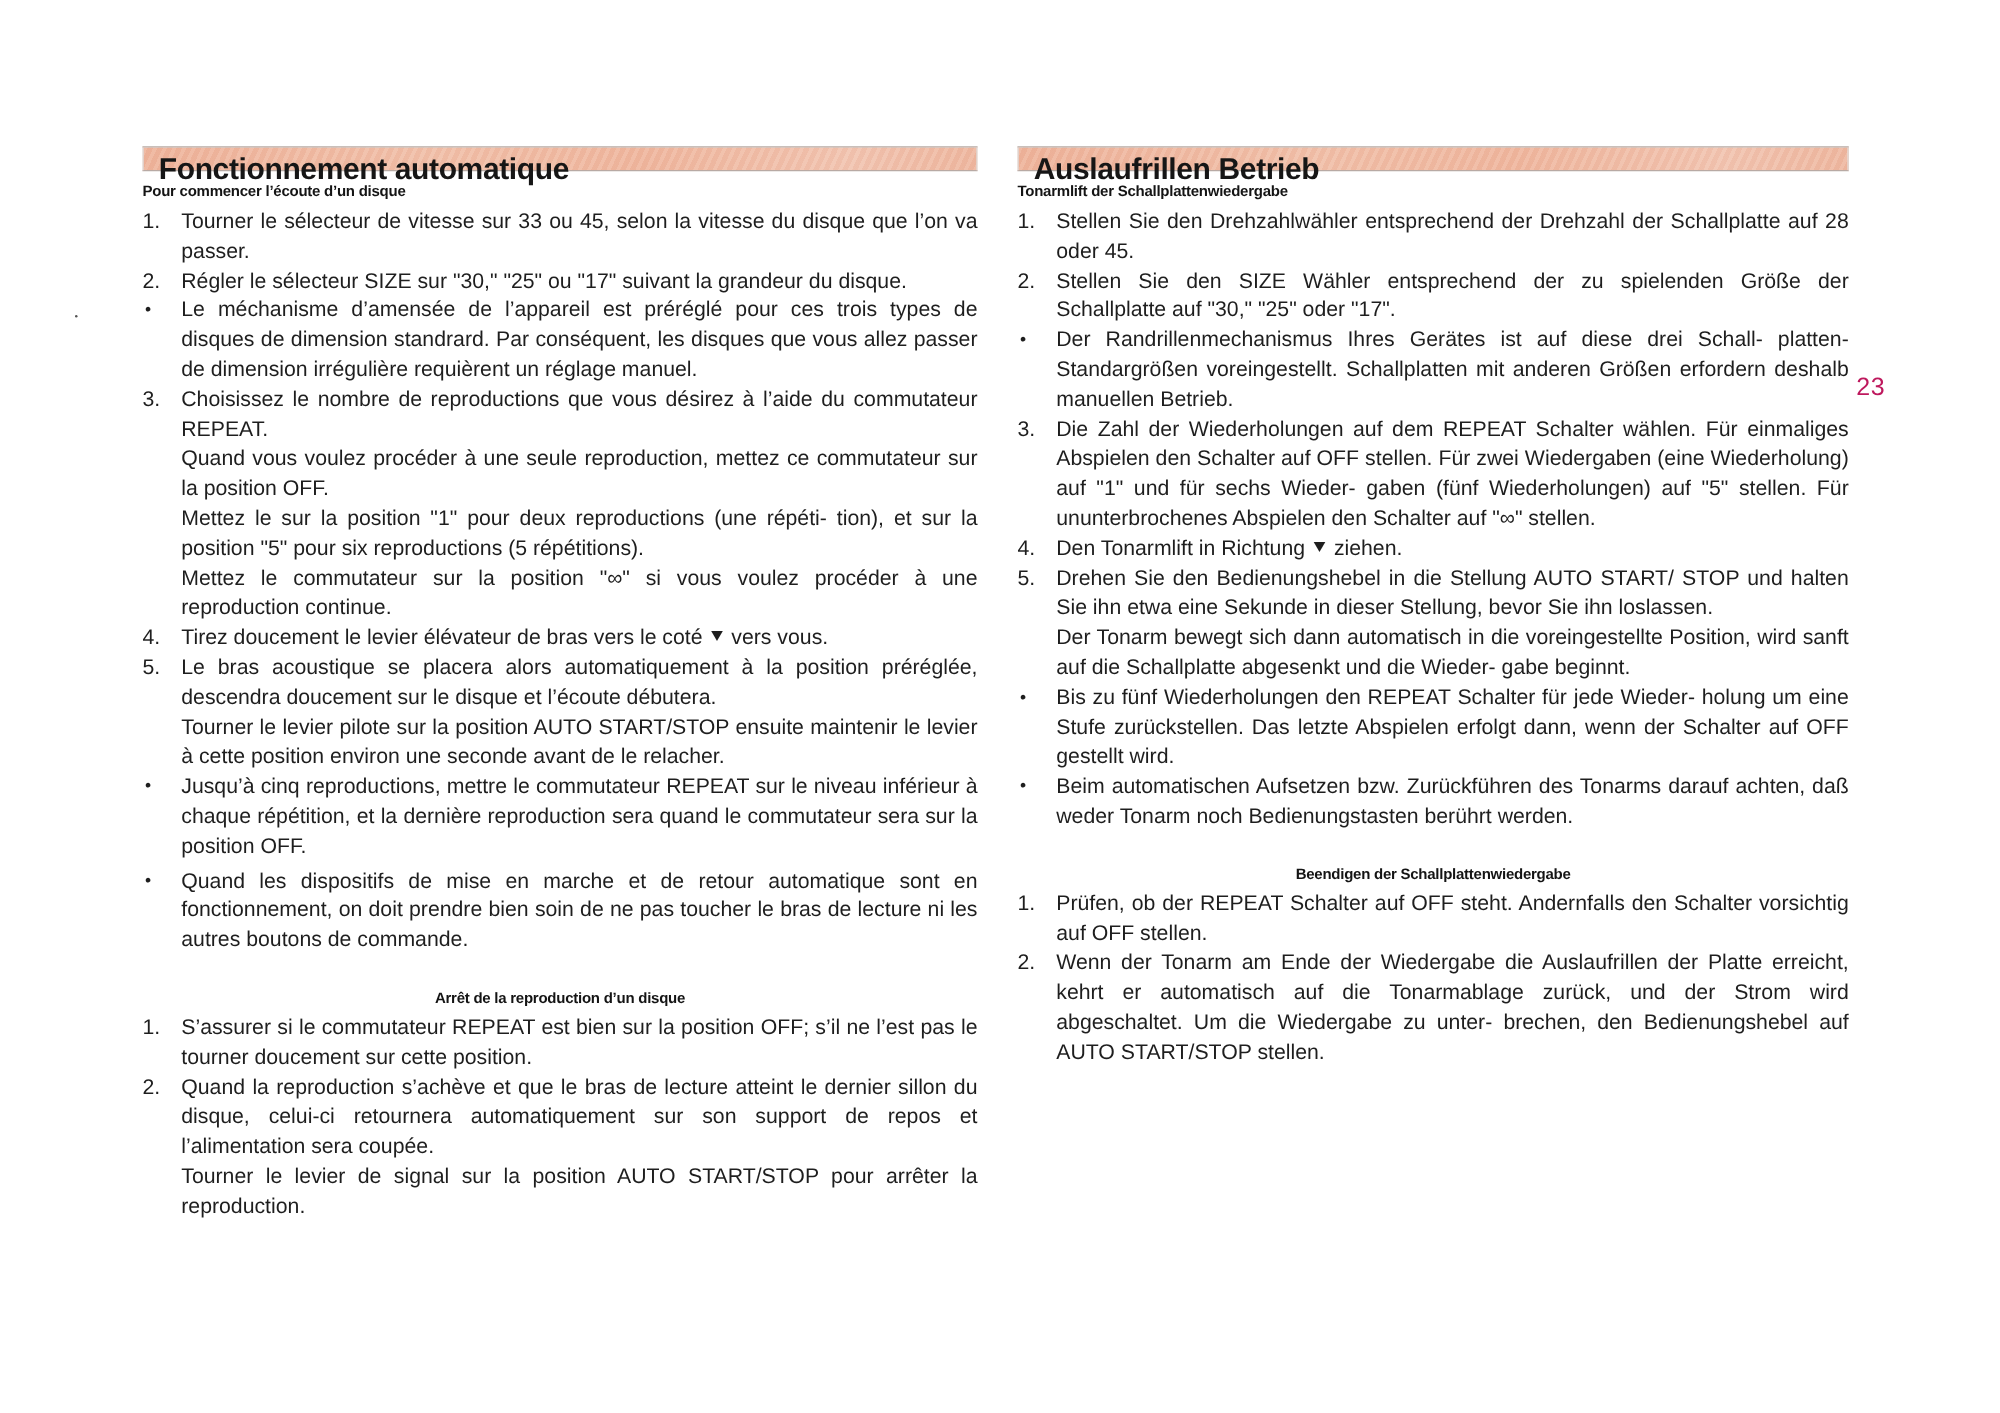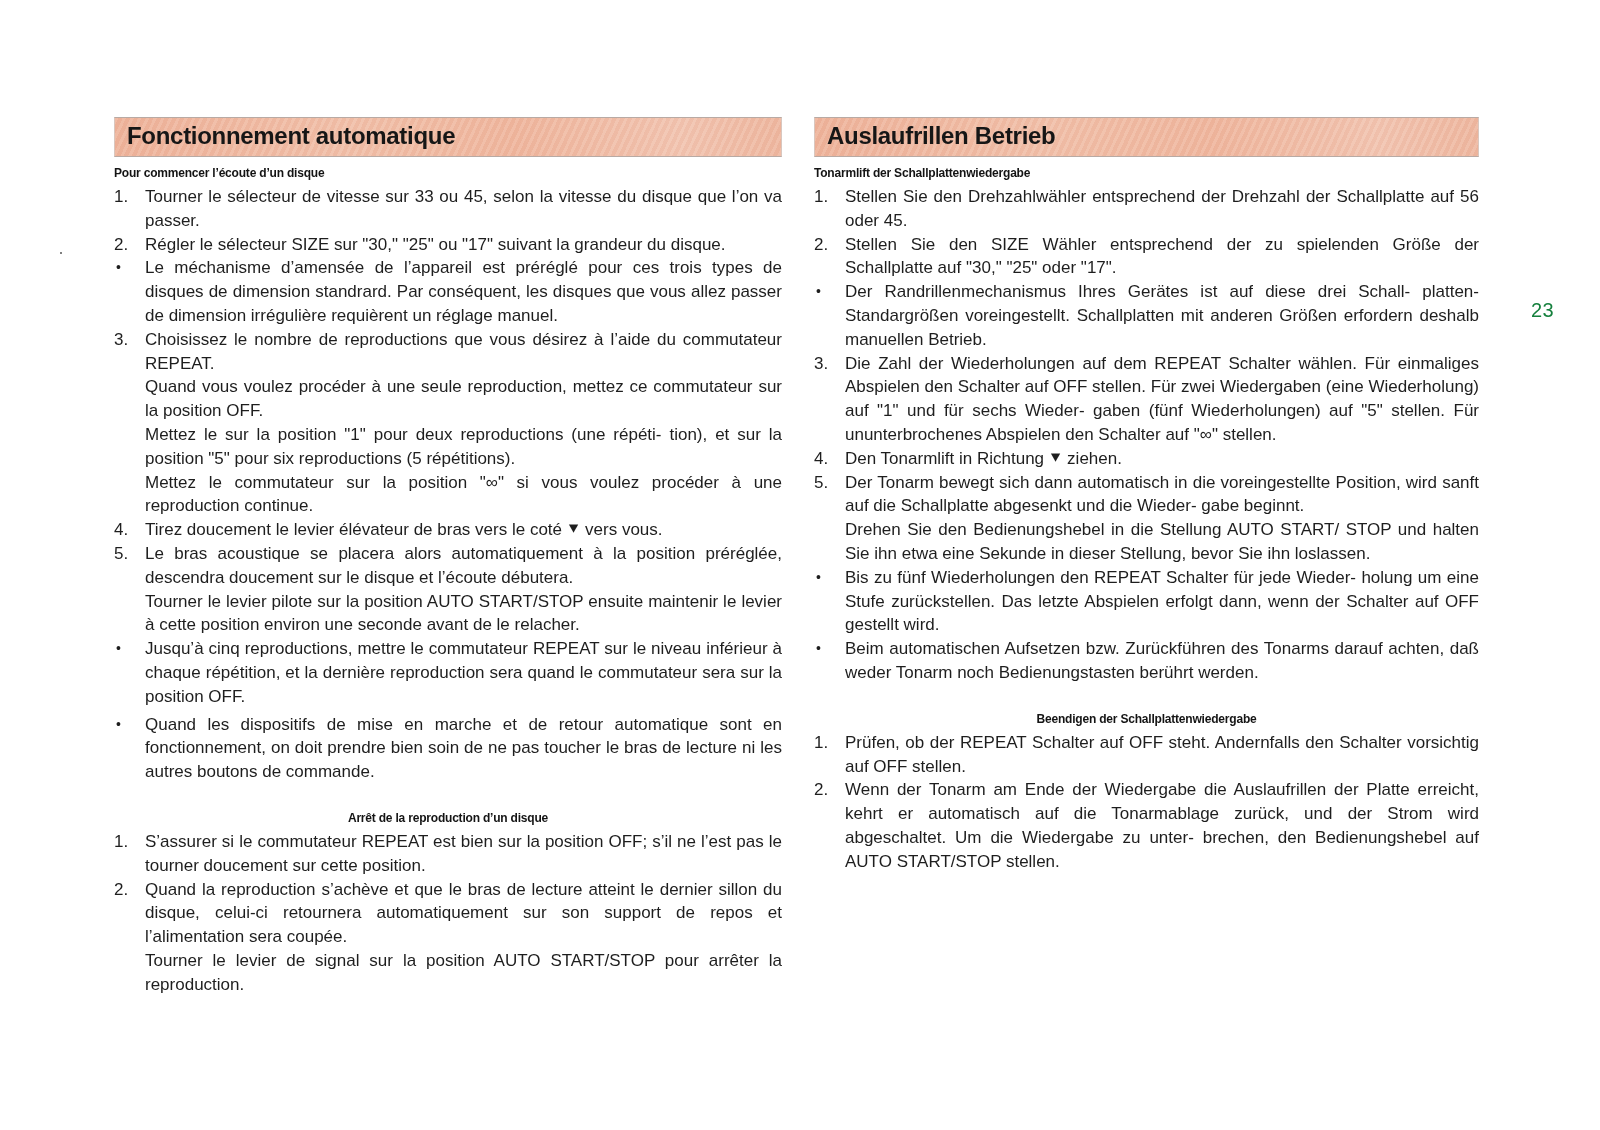--- a/index.html
+++ b/index.html
@@ -4,21 +4,21 @@
   <style>
     html, body { margin: 0; padding: 0; background: #ffffff; }
     body {
       width: 1600px; height: 1130px; position: relative; overflow: hidden;
       font-family: "Liberation Sans", sans-serif; color: #1e1e1e;
     }
     .col { position: absolute; top: 117px; }
     .col-left { left: 114px; width: 668px; }
     .col-right { left: 814px; width: 665px; }
     .banner {
-      height: 40px; box-sizing: border-box;
+      height: 20px; box-sizing: border-box;
       background: linear-gradient(90deg, #eeb39a 0%, #f1bfa8 35%, #efb69d 60%, #f2c4b0 85%, #eeb79f 100%);
       border-top: 1px solid #b8aaa4; border-bottom: 1px solid #b8aaa4;
       border-left: 1px solid #d9c7bf; border-right: 1px solid #d9c7bf;
       padding: 2px 0 0 12px; position: relative;
     }
     .banner::after {
       content: ""; position: absolute; inset: 0;
       background: repeating-linear-gradient(115deg, rgba(255,255,255,0.10) 0 3px, rgba(200,120,100,0.06) 3px 7px);
       pointer-events: none;
     }
@@ -32,21 +32,21 @@
     }
     .subhead.spaced { margin-top: 22px; text-align: center; }
     .item {
       display: flex; font-size: 17px; line-height: 23.8px; text-align: justify;
     }
     .marker { width: 31px; flex: 0 0 31px; }
     .marker.bullet { font-size: 14px; padding-left: 2px; box-sizing: border-box; }
     .text { flex: 1; }
     .text p { margin: 0; }
     .page-num {
-      position: absolute; left: 1531px; top: 299px; font-size: 20px; color: #15803d;
+      position: absolute; left: 1485px; top: 299px; font-size: 20px; color: #be185d;
       letter-spacing: 0.5px;
     }
     .stray-dot { position: absolute; left: 60px; top: 252px; width: 2px; height: 2px; background: #555; border-radius: 50%; }
   </style>
 </head>
 <body>
 
 <div class="stray-dot"></div>
 
 <div class="col col-left">
@@ -126,21 +126,21 @@
 
 <div class="col col-right">
   <div class="banner">
     <span class="banner-title">Auslaufrillen Betrieb</span>
   </div>
   <div>
       <div class="subhead">Tonarmlift der Schallplattenwiedergabe</div>
       <div class="item">
         <span class="marker">1.</span>
         <div class="text">
-          <p>Stellen Sie den Drehzahlwähler entsprechend der Drehzahl der Schallplatte auf 56 oder 45.</p>
+          <p>Stellen Sie den Drehzahlwähler entsprechend der Drehzahl der Schallplatte auf 28 oder 45.</p>
         </div>
       </div>
       <div class="item">
         <span class="marker">2.</span>
         <div class="text">
           <p>Stellen Sie den SIZE Wähler entsprechend der zu spielenden Größe der Schallplatte auf "30," "25" oder "17".</p>
         </div>
       </div>
       <div class="item">
         <span class="marker bullet">•</span>
@@ -156,22 +156,22 @@
       </div>
       <div class="item">
         <span class="marker">4.</span>
         <div class="text">
           <p>Den Tonarmlift in Richtung ⯆ ziehen.</p>
         </div>
       </div>
       <div class="item">
         <span class="marker">5.</span>
         <div class="text">
+          <p>Drehen Sie den Bedienungshebel in die Stellung AUTO START/ STOP und halten Sie ihn etwa eine Sekunde in dieser Stellung, bevor Sie ihn loslassen.</p>
           <p>Der Tonarm bewegt sich dann automatisch in die voreingestellte Position, wird sanft auf die Schallplatte abgesenkt und die Wieder- gabe beginnt.</p>
-          <p>Drehen Sie den Bedienungshebel in die Stellung AUTO START/ STOP und halten Sie ihn etwa eine Sekunde in dieser Stellung, bevor Sie ihn loslassen.</p>
         </div>
       </div>
       <div class="item">
         <span class="marker bullet">•</span>
         <div class="text">
           <p>Bis zu fünf Wiederholungen den REPEAT Schalter für jede Wieder- holung um eine Stufe zurückstellen. Das letzte Abspielen erfolgt dann, wenn der Schalter auf OFF gestellt wird.</p>
         </div>
       </div>
       <div class="item">
         <span class="marker bullet">•</span>

